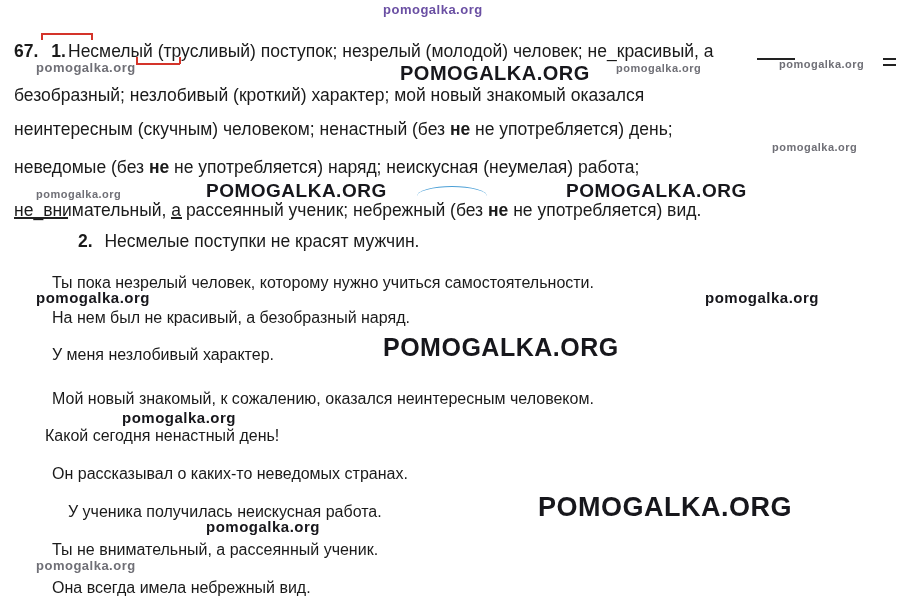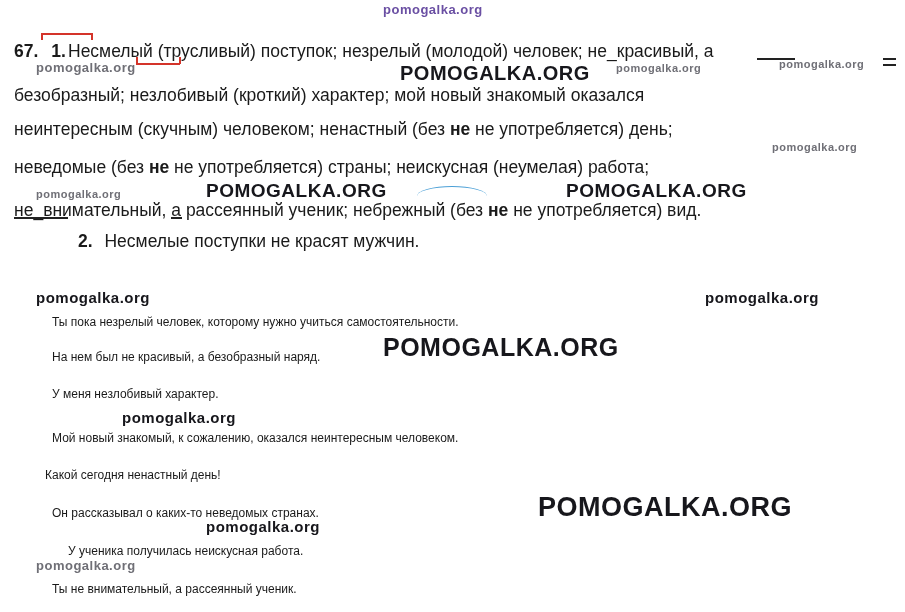--- a/index.html
+++ b/index.html
@@ -69,24 +69,23 @@
     border-bottom: none;
     border-left: none;
     border-right: none;
     border-radius: 50% / 100% 100% 0 0;
     height: 9px;
   }
 
   
   .ans {
     position: absolute;
-    font-size: 12px;
+    font-size: 16px;
     line-height: 21px;
     white-space: nowrap;
-    margin-top: 40px;
   }
 </style>
 </head>
 <body>
 
 <div class="page">
 
   <div id="wm-layer">
       <div class="wm wm-purple" style="left: 383px; top: 2px; font-size: 13px;">pomogalka.org</div>
       <div class="wm wm-grey" style="left: 36px; top: 60px; font-size: 13px;">pomogalka.org</div>
@@ -108,21 +107,21 @@
 
   <div class="line" style="left:14px; top:40px;">
     <span class="ex-num">67.</span>
     <span class="ex-num" style="margin-left:8px;">1.</span>
   </div>
 
   <div id="task-lines">
       <div class="line" style="left: 68px; top: 40px;"><span>Несмелый (трусливый) поступок; незрелый (молодой) человек; не_красивый, а</span></div>
       <div class="line" style="left: 14px; top: 84px;"><span>безобразный; незлобивый (кроткий) характер; мой новый знакомый оказался</span></div>
       <div class="line" style="left: 14px; top: 118px;"><span>неинтересным (скучным) человеком; ненастный (без </span><span class="b">не</span><span> не употребляется) день;</span></div>
-      <div class="line" style="left: 14px; top: 156px;"><span>неведомые (без </span><span class="b">не</span><span> не употребляется) страны; неискусная (неумелая) работа;</span></div>
+      <div class="line" style="left: 14px; top: 156px;"><span>неведомые (без </span><span class="b">не</span><span> не употребляется) наряд; неискусная (неумелая) работа;</span></div>
       <div class="line" style="left: 14px; top: 199px;"><span>не_внимательный, а рассеянный ученик; небрежный (без </span><span class="b">не</span><span> не употребляется) вид.</span></div>
     </div>
 
   <div class="mark red-line" style="left:41px; top:33px; width:51px;"></div>
   <div class="mark red-vert" style="left:41px; top:33px; height:7px;"></div>
   <div class="mark red-vert" style="left:91px; top:33px; height:7px;"></div>
 
   <div class="mark red-line" style="left:136px; top:63px; width:44px;"></div>
   <div class="mark red-vert" style="left:136px; top:57px; height:7px;"></div>
   <div class="mark red-vert" style="left:179px; top:57px; height:7px;"></div>

